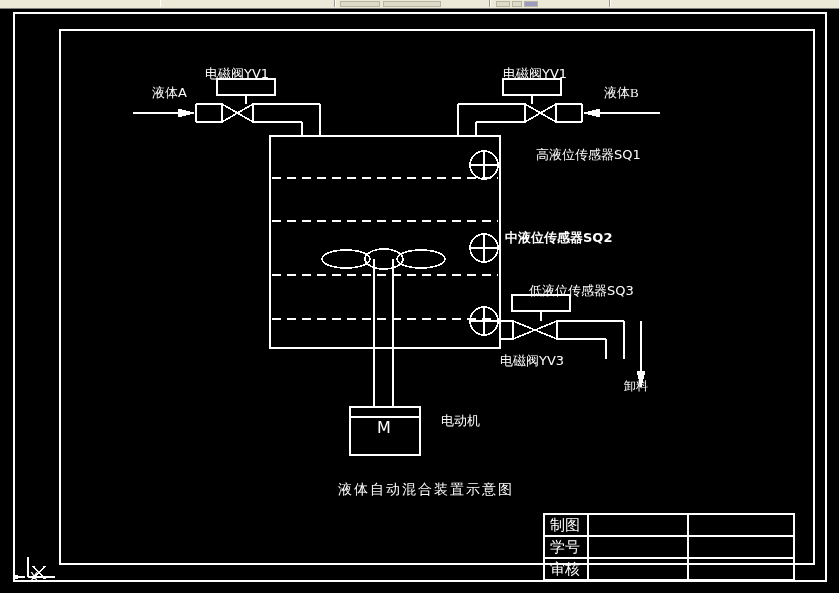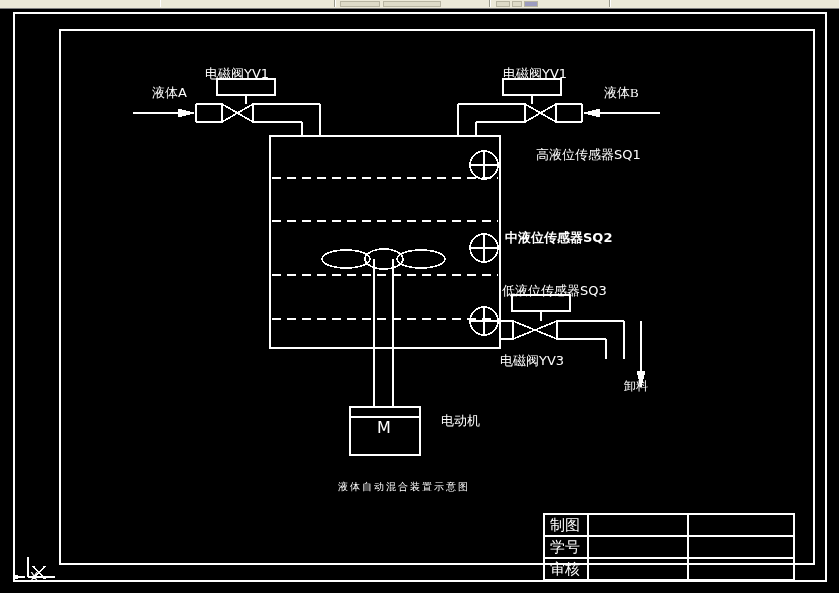--- a/index.html
+++ b/index.html
@@ -60,21 +60,21 @@
   .lbl {
     position: absolute;
     color: #ffffff;
     white-space: nowrap;
     font-family: "DejaVu Sans", sans-serif;
     line-height: 1;
     letter-spacing: 0px;
   }
   .cn { font-size: 13px; }
   .cn-sm { font-size: 12px; }
-  .title-cn { font-size: 10px; letter-spacing: 2px; }
+  .title-cn { font-size: 14px; letter-spacing: 2px; }
   .cell-cn { font-size: 15px; }
   .mono-m { font-size: 16px; font-family: "DejaVu Sans", sans-serif; }
   .axis-x { font-size: 12px; color:#ffffff; }
 </style>
 </head>
 <body>
 
 <div id="app">
 
   <div id="toolbar-strip">
@@ -204,21 +204,21 @@
     <div class="lbl cn" style="left:503px; top:58px;">电磁阀YV1</div>
 
     <div class="lbl cn" style="left:152px; top:77px;">液体A</div>
 
     <div class="lbl cn" style="left:604px; top:77px;font-family:Liberation Serif, serif;">液体B</div>
 
     <div class="lbl cn" style="left:505px; top:139px;margin-left:31px;">高液位传感器SQ1</div>
 
     <div class="lbl cn" style="left:505px; top:222px;font-weight:bold;">中液位传感器SQ2</div>
 
-    <div class="lbl cn" style="left:502px; top:275px;">低液位传感器SQ3</div>
+    <div class="lbl cn" style="left:529px; top:275px;">低液位传感器SQ3</div>
 
     <div class="lbl cn" style="left:500px; top:345px;">电磁阀YV3</div>
 
     <div class="lbl cn-sm" style="left:624px; top:371px;">卸料</div>
 
     <div class="lbl mono-m" style="left:377px; top:411px;">M</div>
 
     <div class="lbl cn" style="left:441px; top:405px;">电动机</div>
 
     <div class="lbl title-cn" style="left:338px; top:473px;">液体自动混合装置示意图</div>

